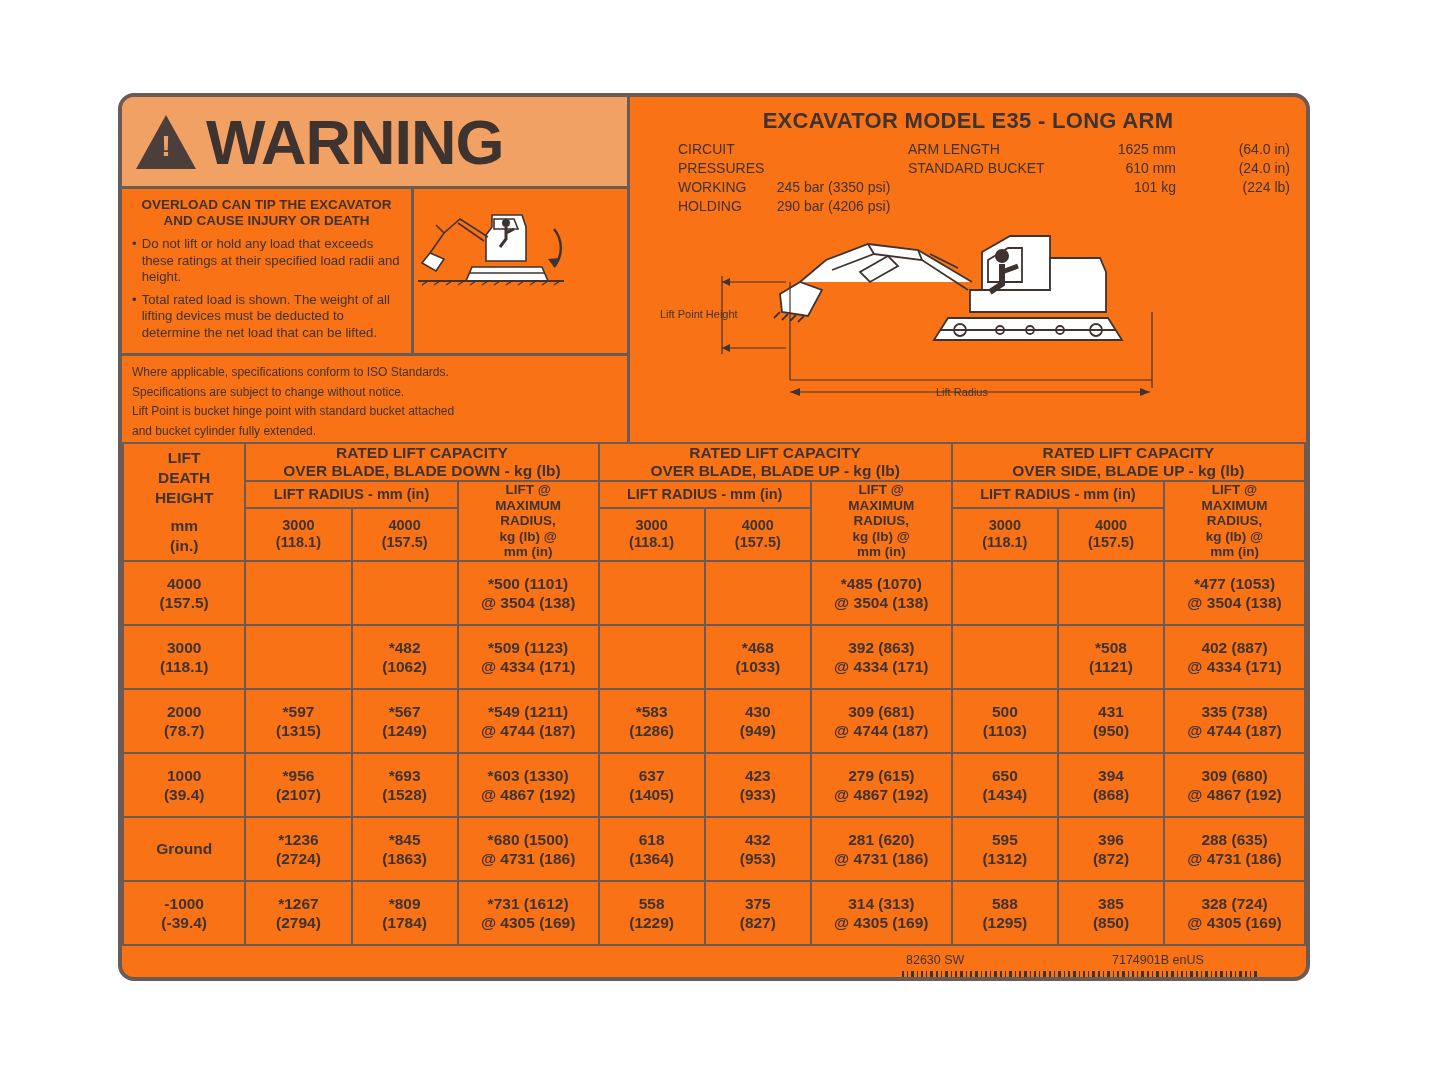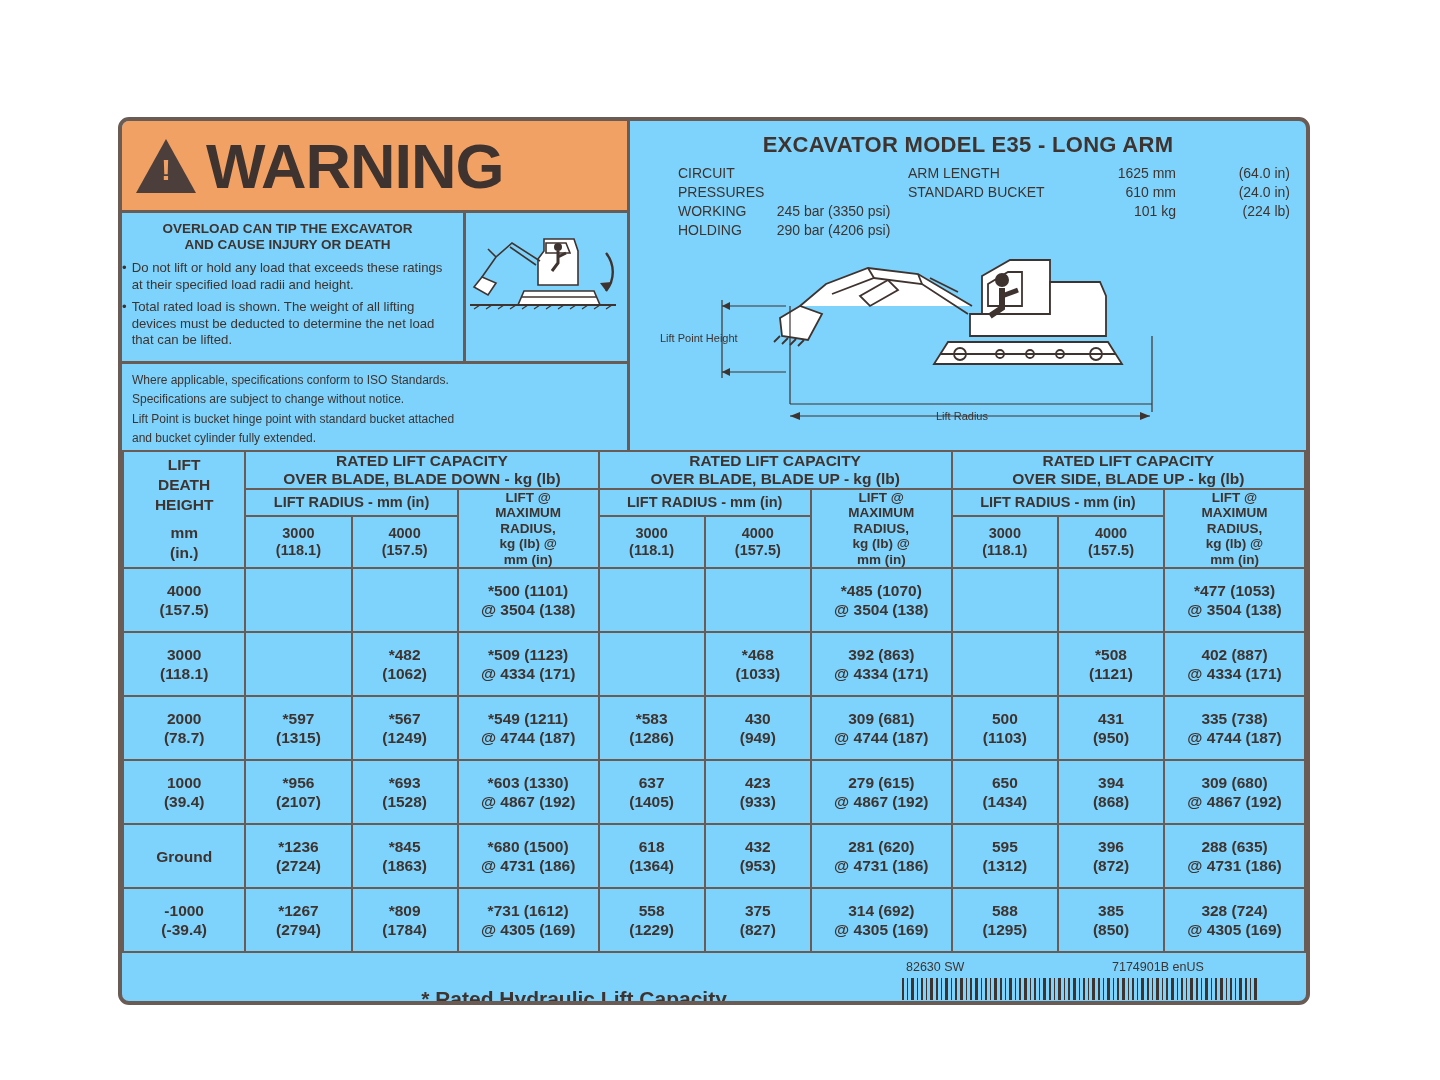--- a/index.html
+++ b/index.html
@@ -6,26 +6,26 @@
     margin: 0;
     padding: 0;
     width: 1440px;
     height: 1080px;
     background: #ffffff;
     font-family: "Liberation Sans", sans-serif;
   }
   #plate {
     position: absolute;
     left: 118px;
-    top: 117px;
+    top: 93px;
     width: 1192px;
     height: 888px;
     border: 4px solid #6b5b55;
-    border-radius: 11px;
-    background: #7dd3fc;
+    border-radius: 16px;
+    background: #f97316;
     box-sizing: border-box;
     overflow: hidden;
   }
   .topwrap {
     display: flex;
     width: 100%;
     box-sizing: border-box;
   }
   
   .leftcol {
@@ -70,22 +70,22 @@
     letter-spacing: -1px;
     line-height: 62px;
     font-family: "Liberation Sans", sans-serif;
   }
   .midrow {
     display: flex;
     border-bottom: 3px solid #6b5b55;
     box-sizing: border-box;
   }
   .textbox {
-    width: 344px;
-    padding: 8px 10px 6px 0;
+    width: 292px;
+    padding: 8px 10px 6px 10px;
     box-sizing: border-box;
     border-right: 3px solid #6b5b55;
   }
   .ovhead {
     text-align: center;
     font-size: 13.5px;
     font-weight: bold;
     color: #3f3330;
     line-height: 16px;
     margin-bottom: 7px;
@@ -665,21 +665,21 @@
           </td>
       <td class="cell">
             <div>558</div>
             <div>(1229)</div>
           </td>
       <td class="cell">
             <div>375</div>
             <div>(827)</div>
           </td>
       <td class="cell">
-            <div>314 (692)</div>
+            <div>314 (313)</div>
             <div>@ 4305 (169)</div>
           </td>
       <td class="cell">
             <div>588</div>
             <div>(1295)</div>
           </td>
       <td class="cell">
             <div>385</div>
             <div>(850)</div>
           </td>

